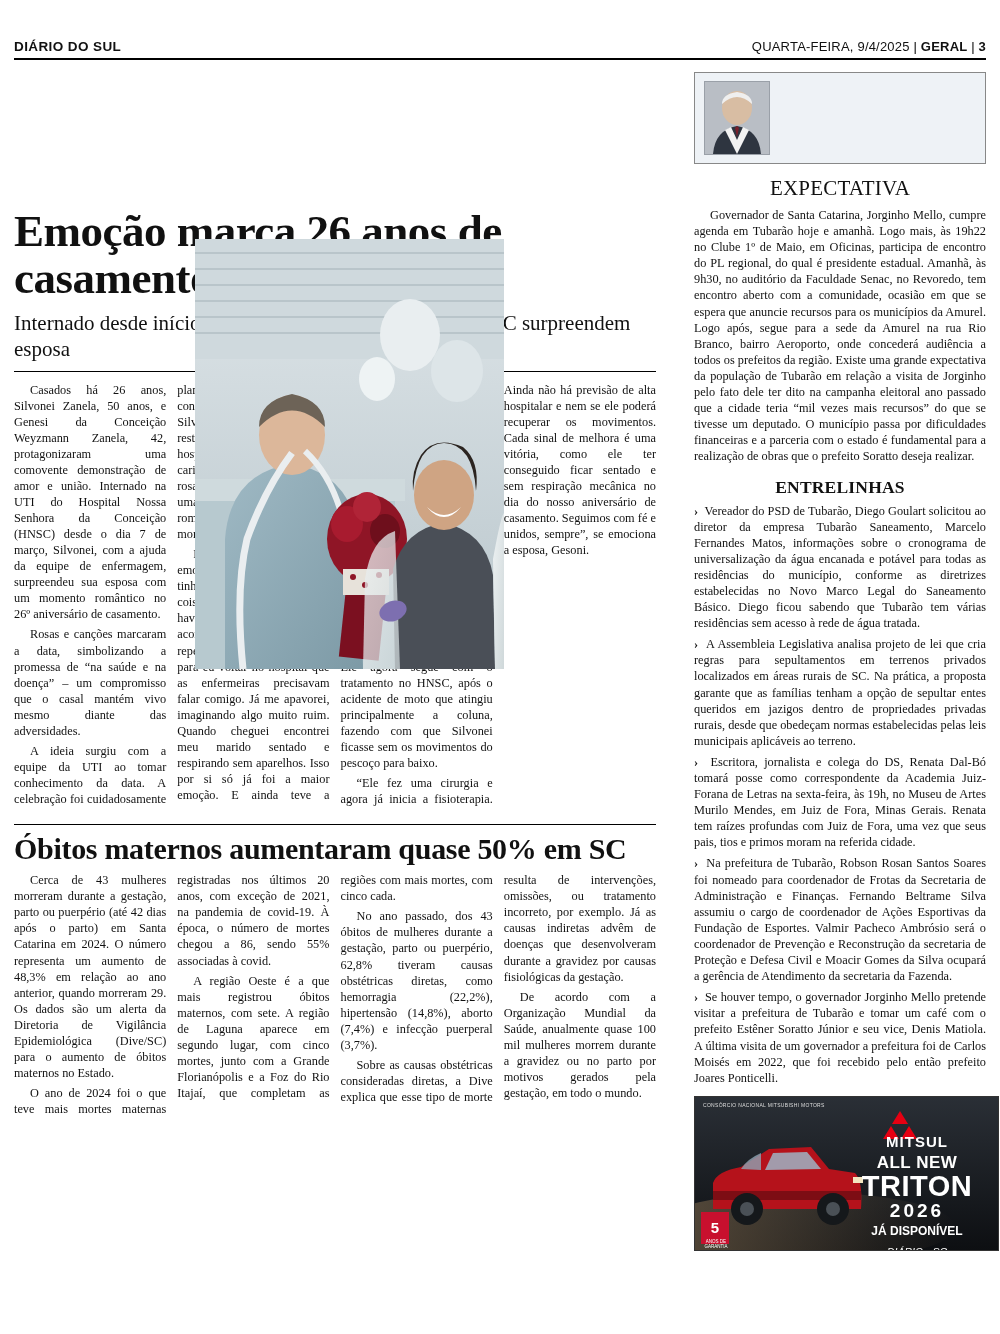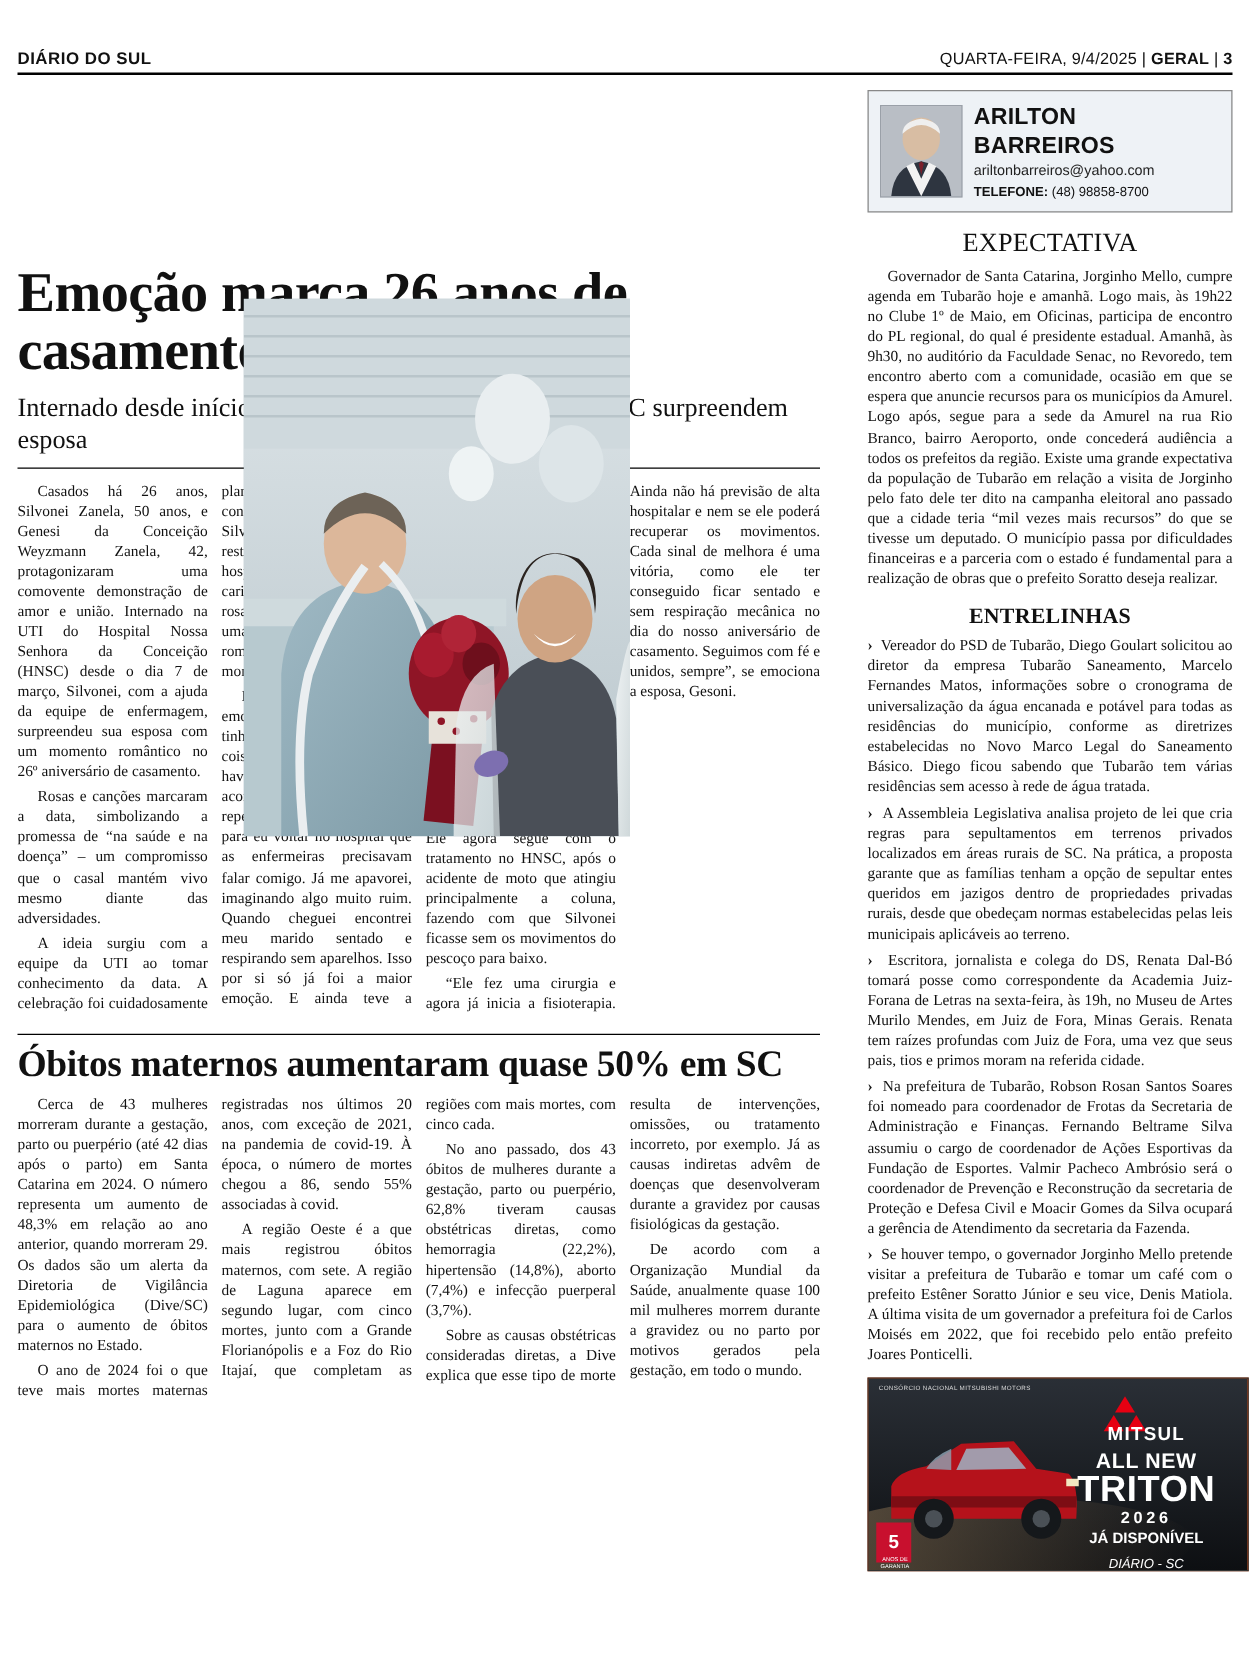--- a/index.html
+++ b/index.html
@@ -168,32 +168,32 @@
   .rc-text p.bullet { text-indent:0; padding-left:0; }
   .rc-text p.bullet:before { content:"\203A\00a0\00a0"; font-weight:bold; }
 
   
   .ad {
     margin-top:10px;
     width:305px; height:155px;
     position:relative;
     overflow:hidden;
     border:1px solid #333;
-    background:#c2410c;
+    background:#8b5cf6;
   }
   .ad-inner { position:absolute; inset:0; }
   .ad-text {
     position:absolute; right:6px; top:10px; width:150px;
     text-align:center; color:#fff;
     font-family:"Liberation Sans", sans-serif;
   }
   .ad-brand { font-size:15px; font-weight:bold; letter-spacing:1px; color:#fff; }
   .ad-line1 { font-size:17px; font-weight:bold; margin-top:3px; letter-spacing:0.5px;}
   .ad-line2 { font-size:29px; font-weight:bold; line-height:0.95; letter-spacing:0.5px; }
-  .ad-line3 { font-size:13px; font-weight:bold; letter-spacing:3px; color:#fff; }
+  .ad-line3 { font-size:19px; font-weight:bold; letter-spacing:3px; color:#fff; }
   .ad-line4 { font-size:12px; font-weight:bold; color:#ffffff; margin-top:2px; }
   .ad-city { font-size:10.5px; font-style:italic; color:#fff; margin-top:8px; }
   .ad-badge {
     position:absolute; left:6px; bottom:6px;
     width:28px; height:32px; background:#c8102e;
     color:#fff; font-family:"Liberation Sans", sans-serif;
     font-size:15px; font-weight:bold;
     display:flex; align-items:center; justify-content:center;
   }
   .ad-badge-sub {
@@ -329,28 +329,20 @@
         <div class="author-photo">
           <svg width="64" height="72" viewBox="0 0 64 72" xmlns="http://www.w3.org/2000/svg" aria-hidden="true">
             <rect width="64" height="72" fill="#b9bec5"></rect>
             <ellipse cx="32" cy="26" rx="15" ry="17" fill="#d8bda3"></ellipse>
             <path d="M17 22 Q32 8 47 22 Q47 12 32 10 Q17 12 17 22Z" fill="#efefef"></path>
             <path d="M8 72 Q10 48 32 44 Q54 48 56 72 Z" fill="#2e3540"></path>
             <path d="M26 45 L32 58 L38 45 L44 48 L32 72 L20 48Z" fill="#f2f2f2"></path>
             <path d="M30 46 L32 55 L34 46 L32 44Z" fill="#7a1f2b"></path>
           </svg>
         </div>
-        <div class="author-meta">
-          <div class="author-name">ARILTON BARREIROS</div>
-          <div class="author-email">ariltonbarreiros@yahoo.com</div>
-          <div class="author-phone">
-            <b>TELEFONE:</b>
-            <span>(48) 98858-8700</span>
-          </div>
-        </div>
       </div>
 
       <div class="col-title">EXPECTATIVA</div>
       <div class="rc-text">
         <p>Governador de Santa Catarina, Jorginho Mello, cumpre agenda em Tubarão hoje e amanhã. Logo mais, às 19h22 no Clube 1º de Maio, em Oficinas, participa de encontro do PL regional, do qual é presidente estadual. Amanhã, às 9h30, no auditório da Faculdade Senac, no Revoredo, tem encontro aberto com a comunidade, ocasião em que se espera que anuncie recursos para os municípios da Amurel. Logo após, segue para a sede da Amurel na rua Rio Branco, bairro Aeroporto, onde concederá audiência a todos os prefeitos da região. Existe uma grande expectativa da população de Tubarão em relação a visita de Jorginho pelo fato dele ter dito na campanha eleitoral ano passado que a cidade teria “mil vezes mais recursos” do que se tivesse um deputado. O município passa por dificuldades financeiras e a parceria com o estado é fundamental para a realização de obras que o prefeito Soratto deseja realizar.</p>
       </div>
 
       <div class="col-title sub">ENTRELINHAS</div>
       <div class="rc-text">
         <p class="bullet">Vereador do PSD de Tubarão, Diego Goulart solicitou ao diretor da empresa Tubarão Saneamento, Marcelo Fernandes Matos, informações sobre o cronograma de universalização da água encanada e potável para todas as residências do município, conforme as diretrizes estabelecidas no Novo Marco Legal do Saneamento Básico. Diego ficou sabendo que Tubarão tem várias residências sem acesso à rede de água tratada.</p>

